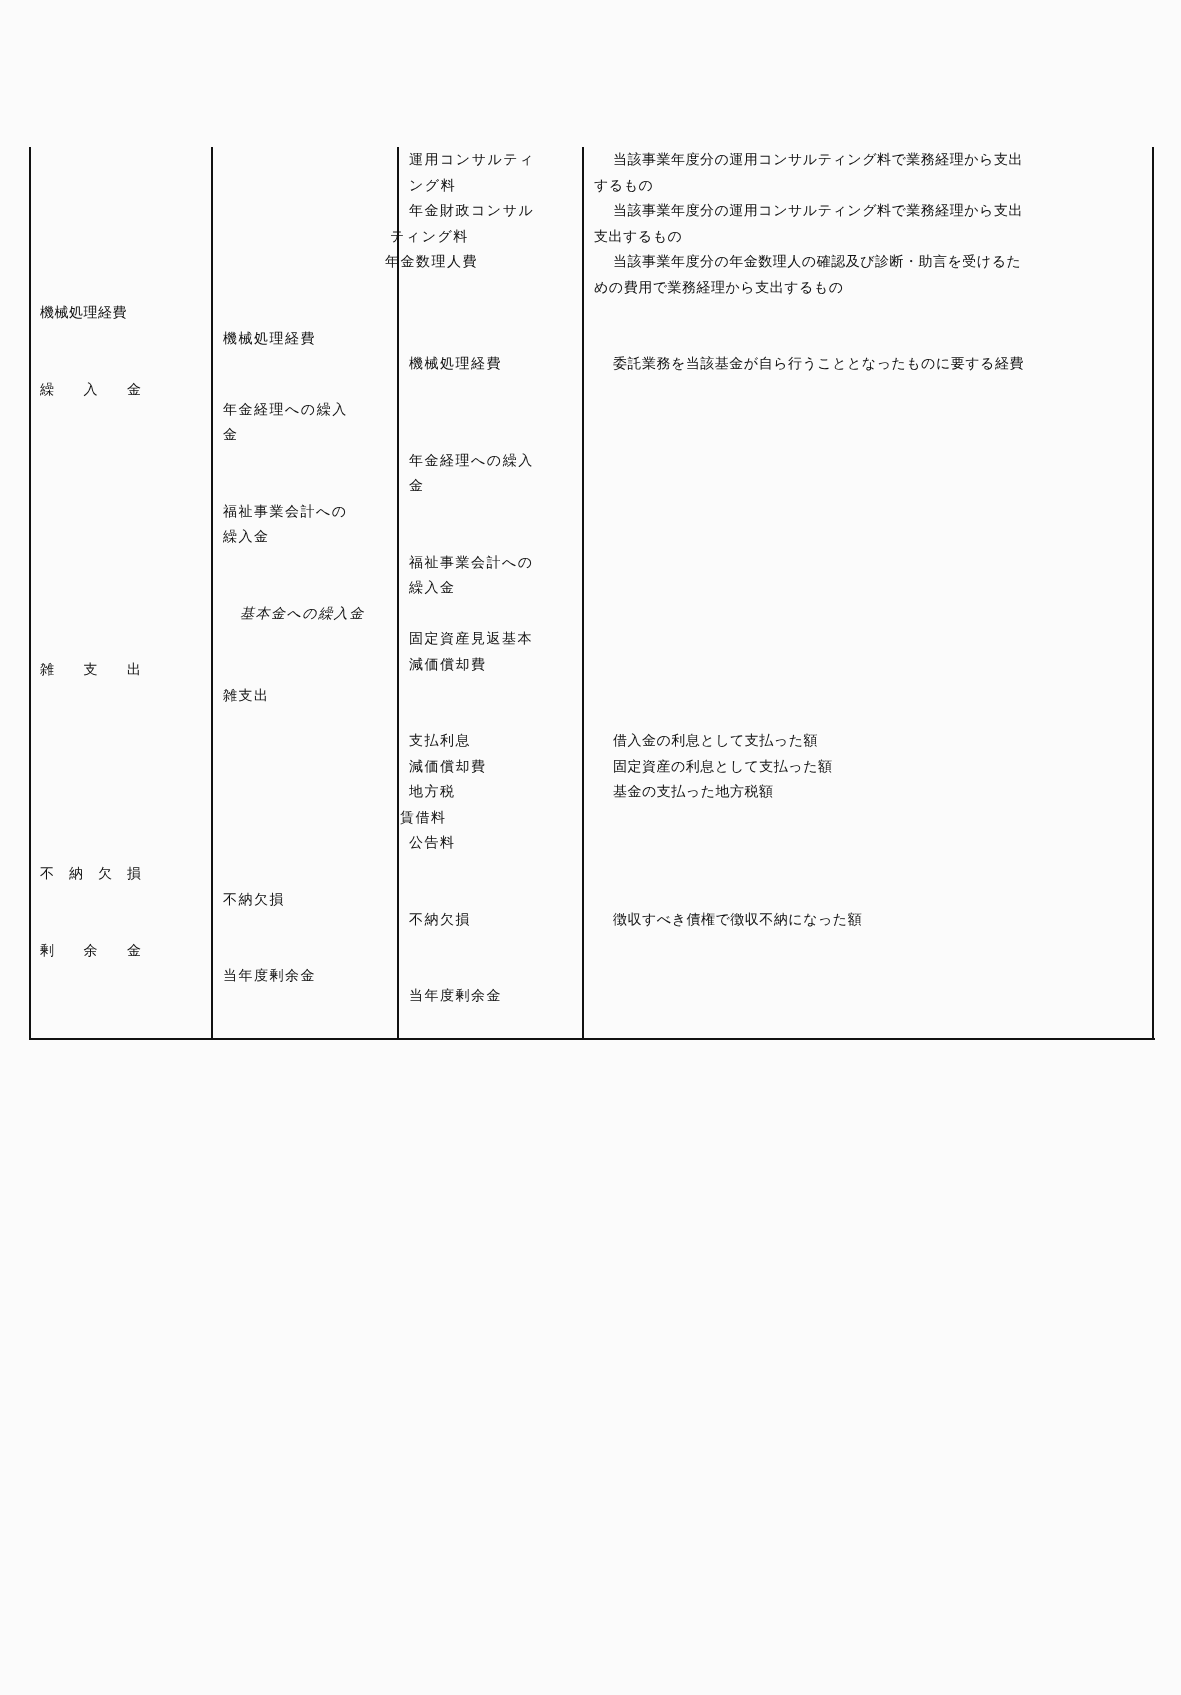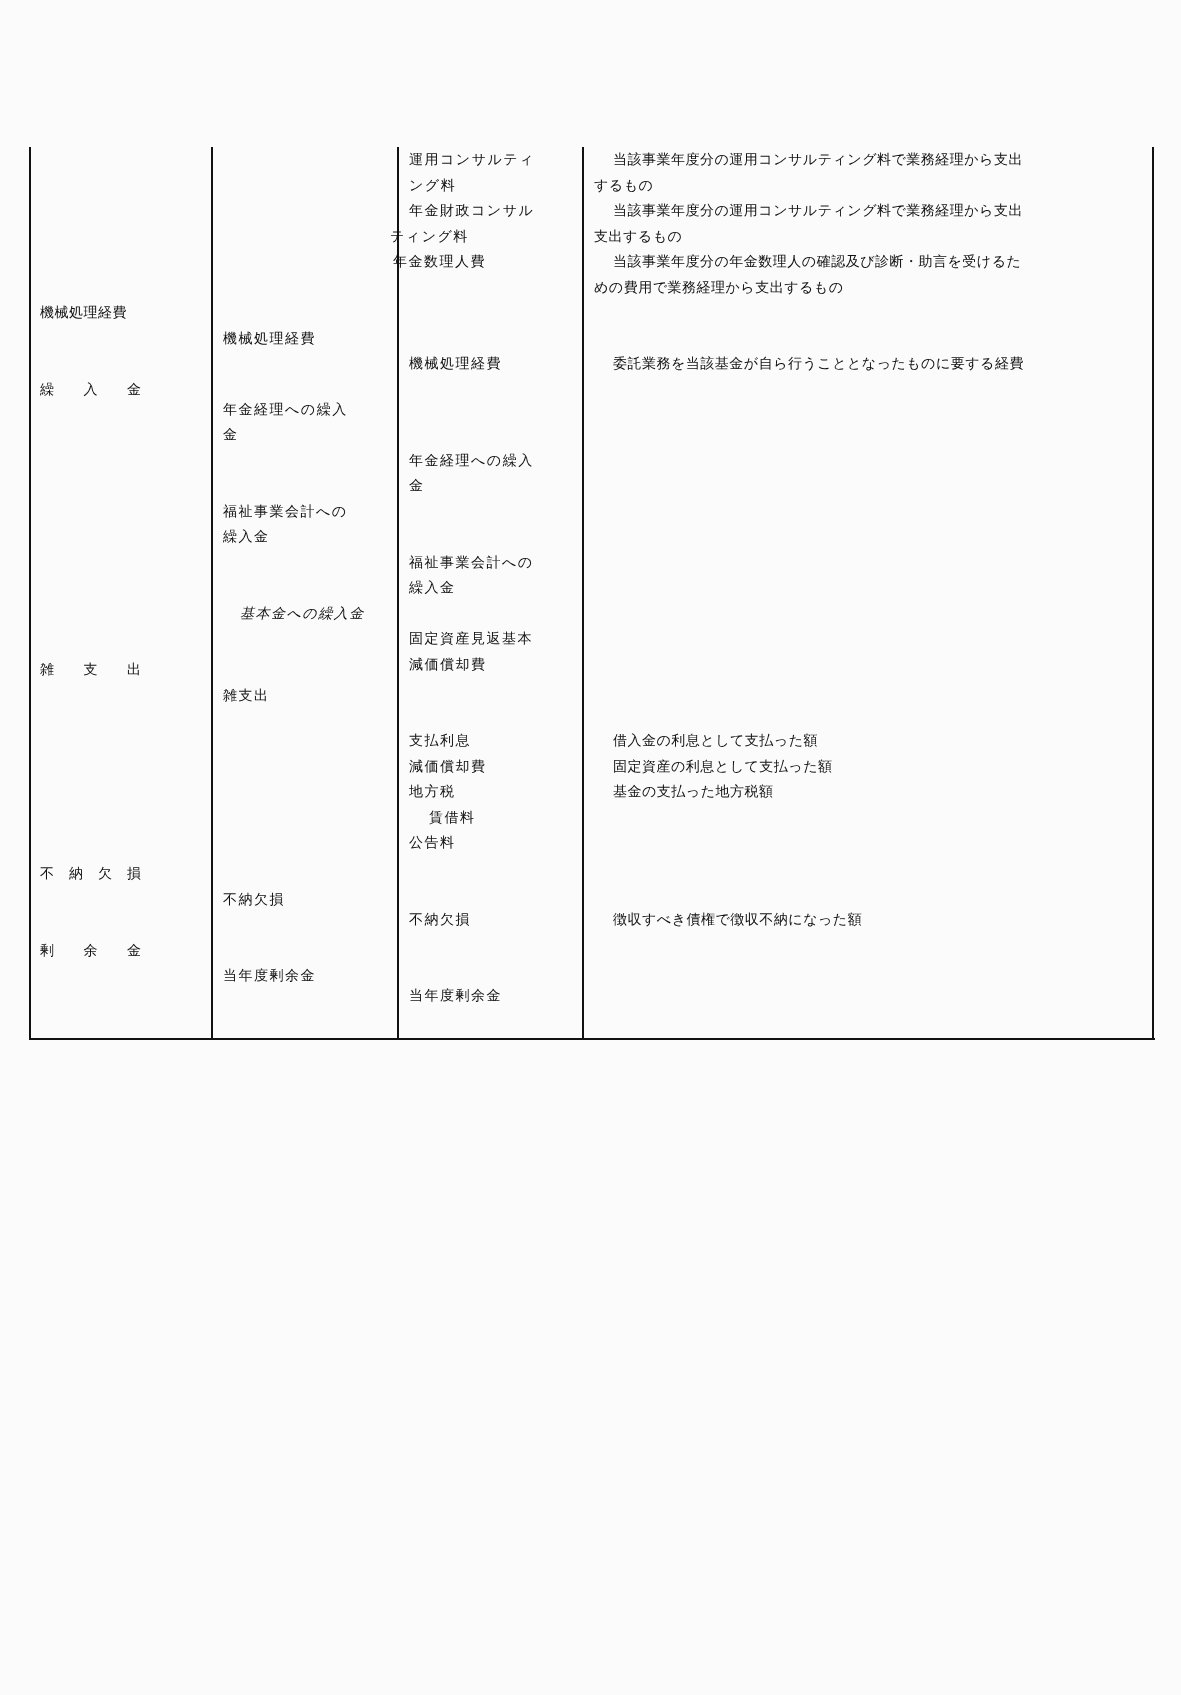--- a/index.html
+++ b/index.html
@@ -33,32 +33,32 @@
         <div class="t spaced" style="left: 223px; top: 498.9px;">福祉事業会計への</div>
         <div class="t spaced" style="left: 223px; top: 524.4px;">繰入金</div>
         <div class="t spaced" style="left: 240px; top: 600.9px; font-style: italic;">基本金への繰入金</div>
         <div class="t spaced" style="left: 223px; top: 682.5px;">雑支出</div>
         <div class="t spaced" style="left: 223px; top: 886.5px;">不納欠損</div>
         <div class="t spaced" style="left: 223px; top: 963px;">当年度剰余金</div>
         <div class="t spaced" style="left: 409px; top: 147px;">運用コンサルティ</div>
         <div class="t spaced" style="left: 409px; top: 172.5px;">ング料</div>
         <div class="t spaced" style="left: 409px; top: 198px;">年金財政コンサル</div>
         <div class="t spaced" style="left: 390px; top: 223.5px;">ティング料</div>
-        <div class="t spaced" style="left: 393px; top: 249px; text-align: center;">年金数理人費</div>
+        <div class="t spaced" style="left: 385px; top: 249px; text-align: center;">年金数理人費</div>
         <div class="t spaced" style="left: 409px; top: 351px;">機械処理経費</div>
         <div class="t spaced" style="left: 409px; top: 447.9px;">年金経理への繰入</div>
         <div class="t spaced" style="left: 409px; top: 473.4px;">金</div>
         <div class="t spaced" style="left: 409px; top: 549.9px;">福祉事業会計への</div>
         <div class="t spaced" style="left: 409px; top: 575.4px;">繰入金</div>
         <div class="t spaced" style="left: 409px; top: 626.4px;">固定資産見返基本</div>
         <div class="t spaced" style="left: 409px; top: 651.9px;">減価償却費</div>
         <div class="t spaced" style="left: 409px; top: 728.4px;">支払利息</div>
         <div class="t spaced" style="left: 409px; top: 753.9px;">減価償却費</div>
         <div class="t spaced" style="left: 409px; top: 779.4px;">地方税</div>
-        <div class="t spaced" style="left: 429px; top: 804.9px;">賃借料</div>
+        <div class="t spaced" style="left: 400px; top: 804.9px;">賃借料</div>
         <div class="t spaced" style="left: 409px; top: 830.4px;">公告料</div>
         <div class="t spaced" style="left: 409px; top: 906.9px;">不納欠損</div>
         <div class="t spaced" style="left: 409px; top: 983.4px;">当年度剰余金</div>
         <div class="t" style="left: 613px; top: 147px;">当該事業年度分の運用コンサルティング料で業務経理から支出</div>
         <div class="t" style="left: 594px; top: 172.5px;">するもの</div>
         <div class="t" style="left: 613px; top: 198px;">当該事業年度分の運用コンサルティング料で業務経理から支出</div>
         <div class="t" style="left: 594px; top: 223.5px; font-family: Liberation Serif, serif;">支出するもの</div>
         <div class="t" style="left: 613px; top: 249px;">当該事業年度分の年金数理人の確認及び診断・助言を受けるた</div>
         <div class="t" style="left: 594px; top: 274.5px;">めの費用で業務経理から支出するもの</div>
         <div class="t" style="left: 613px; top: 351px;">委託業務を当該基金が自ら行うこととなったものに要する経費</div>

